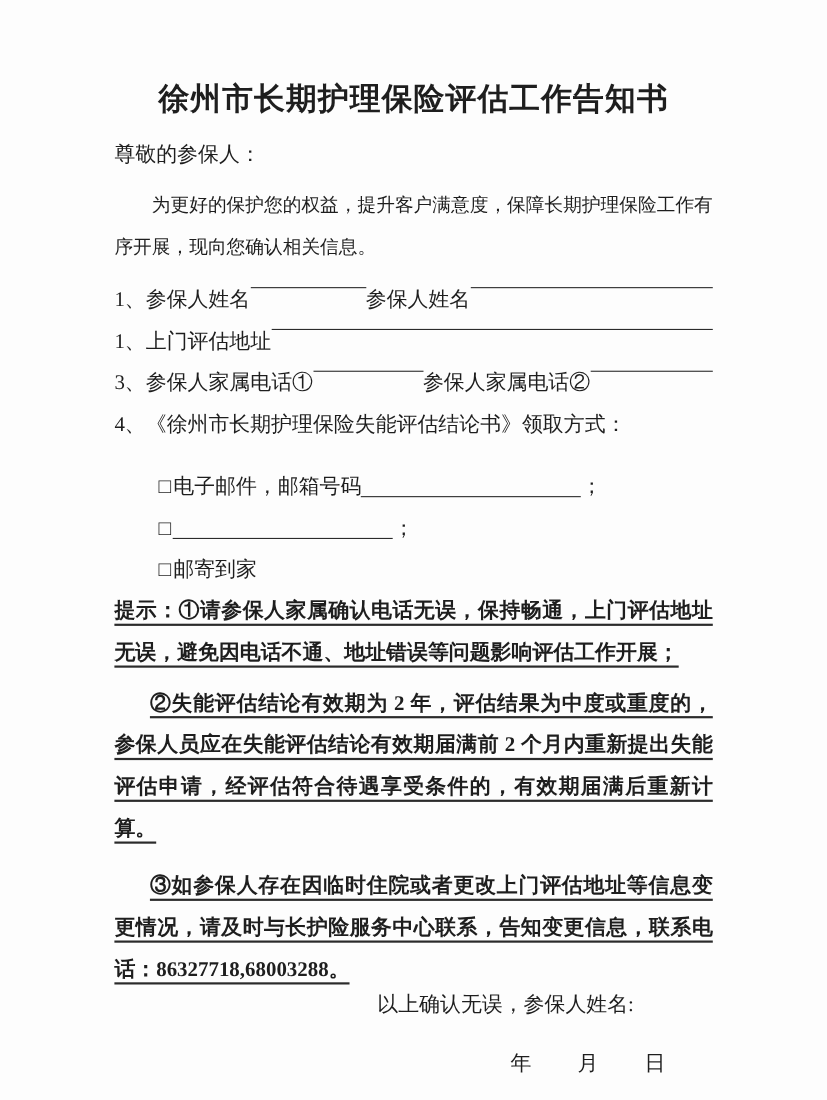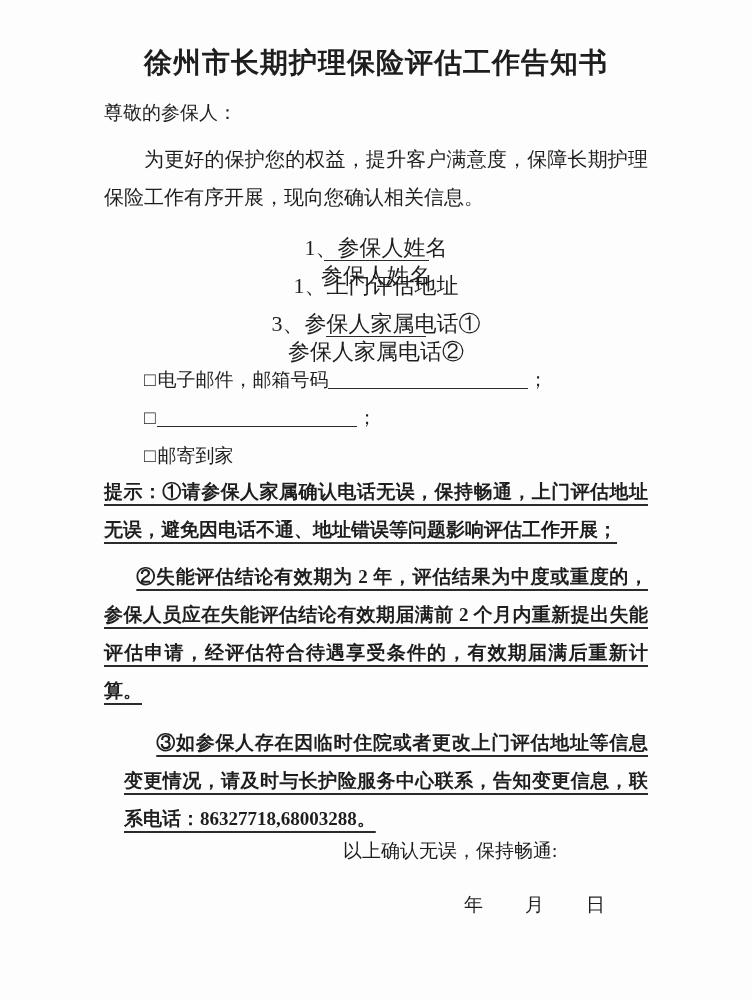--- a/index.html
+++ b/index.html
@@ -3,34 +3,33 @@
 <meta charset="utf-8">
 <style>
   html, body { margin: 0; padding: 0; }
   body {
     width: 752px; height: 1000px;
     background: #fdfdfd;
     color: #1e1e1e;
     font-family: "Liberation Serif", "DejaVu Serif", serif;
     overflow: hidden;
   }
-  .page { box-sizing: border-box; width: 752px; height: 1000px; padding: 40px 104px 0 104px; }
+  .page { box-sizing: border-box; width: 752px; height: 1000px; padding: 68px 104px 0 104px; }
   .title {
     text-align: center; font-size: 28px; font-weight: 700;
     line-height: 46px; letter-spacing: 1px; white-space: nowrap;
   }
   .greeting { margin-top: 14px; font-size: 19px; line-height: 26px; }
   .intro {
-    margin-top: 14px; font-size: 20px; line-height: 38px;
+    margin-top: 14px; font-size: 17px; line-height: 38px;
     text-indent: 2em; text-align: justify;
   }
   .frow {
-    display: flex; align-items: center; height: 38px;
-    font-size: 22px;
-    flex-direction: column;
+    display: flex; align-items: flex-start; height: 38px;
+    font-size: 19px;
   }
   .frow .lbl { white-space: nowrap; line-height: 24px; }
   .blank {
     border-bottom: 1.6px solid #2b2b2b;
     margin-bottom: 3px; height: 0;
   }
   .b-105 { width: 105px; }
   .b-100 { width: 100px; }
   .b-200 { width: 200px; }
   .fill  { flex: 1; }
@@ -44,21 +43,21 @@
   .note {
     font-size: 19px; line-height: 38px; font-weight: 700;
     text-align: justify; margin: 0;
     text-decoration: underline;
     text-decoration-thickness: 1.5px;
     text-underline-offset: 6px;
     text-decoration-color: #2b2b2b;
   }
   .note1 { margin-top: 6px; font-family: Liberation Mono, monospace; }
   .note2 { margin-top: 8px;  text-indent: 1.7em; }
-  .note3 { margin-top: 14px; text-indent: 1.7em; margin-left: 20px; }
+  .note3 { margin-top: 14px; text-indent: 1.7em; }
   .sig { margin-top: 0; margin-left: 239px; font-size: 19px; line-height: 26px; }
   .date { display: flex; gap: 42px; margin-top: 28px; margin-left: 360px; font-size: 19px; line-height: 26px; }
 </style>
 </head>
 <body>
 
 <div class="page">
 
   <div class="title">徐州市长期护理保险评估工作告知书</div>
 
@@ -78,20 +77,23 @@
     <span class="blank fill"></span>
   </div>
 
   <div class="frow">
     <span class="lbl">3、参保人家属电话①</span>
     <span class="blank b-100"></span>
     <span class="lbl">参保人家属电话②</span>
     <span class="blank fill"></span>
   </div>
 
+  <div class="frow">
+    <span class="lbl">4、《徐州市长期护理保险失能评估结论书》领取方式：</span>
+  </div>
 
   <div class="opts">
     <div class="opt">
       <span class="lbl box">□</span>
       <span class="lbl">电子邮件，邮箱号码</span>
       <span class="blank b-200"></span>
       <span class="lbl">；</span>
     </div>
     <div class="opt">
       <span class="lbl box">□</span>
@@ -101,21 +103,21 @@
     <div class="opt">
       <span class="lbl box">□</span>
       <span class="lbl">邮寄到家</span>
     </div>
   </div>
 
   <p class="note note1">提示：①请参保人家属确认电话无误，保持畅通，上门评估地址无误，避免因电话不通、地址错误等问题影响评估工作开展；</p>
   <p class="note note2">②失能评估结论有效期为 2 年，评估结果为中度或重度的，参保人员应在失能评估结论有效期届满前 2 个月内重新提出失能评估申请，经评估符合待遇享受条件的，有效期届满后重新计算。</p>
   <p class="note note3">③如参保人存在因临时住院或者更改上门评估地址等信息变更情况，请及时与长护险服务中心联系，告知变更信息，联系电话：86327718,68003288。</p>
 
-  <div class="sig">以上确认无误，保持畅通:</div>
+  <div class="sig">以上确认无误，参保人姓名:</div>
 
   <div class="date">
     <span>年</span>
     <span>月</span>
     <span>日</span>
   </div>
 
 </div>
 
 </body></html>

